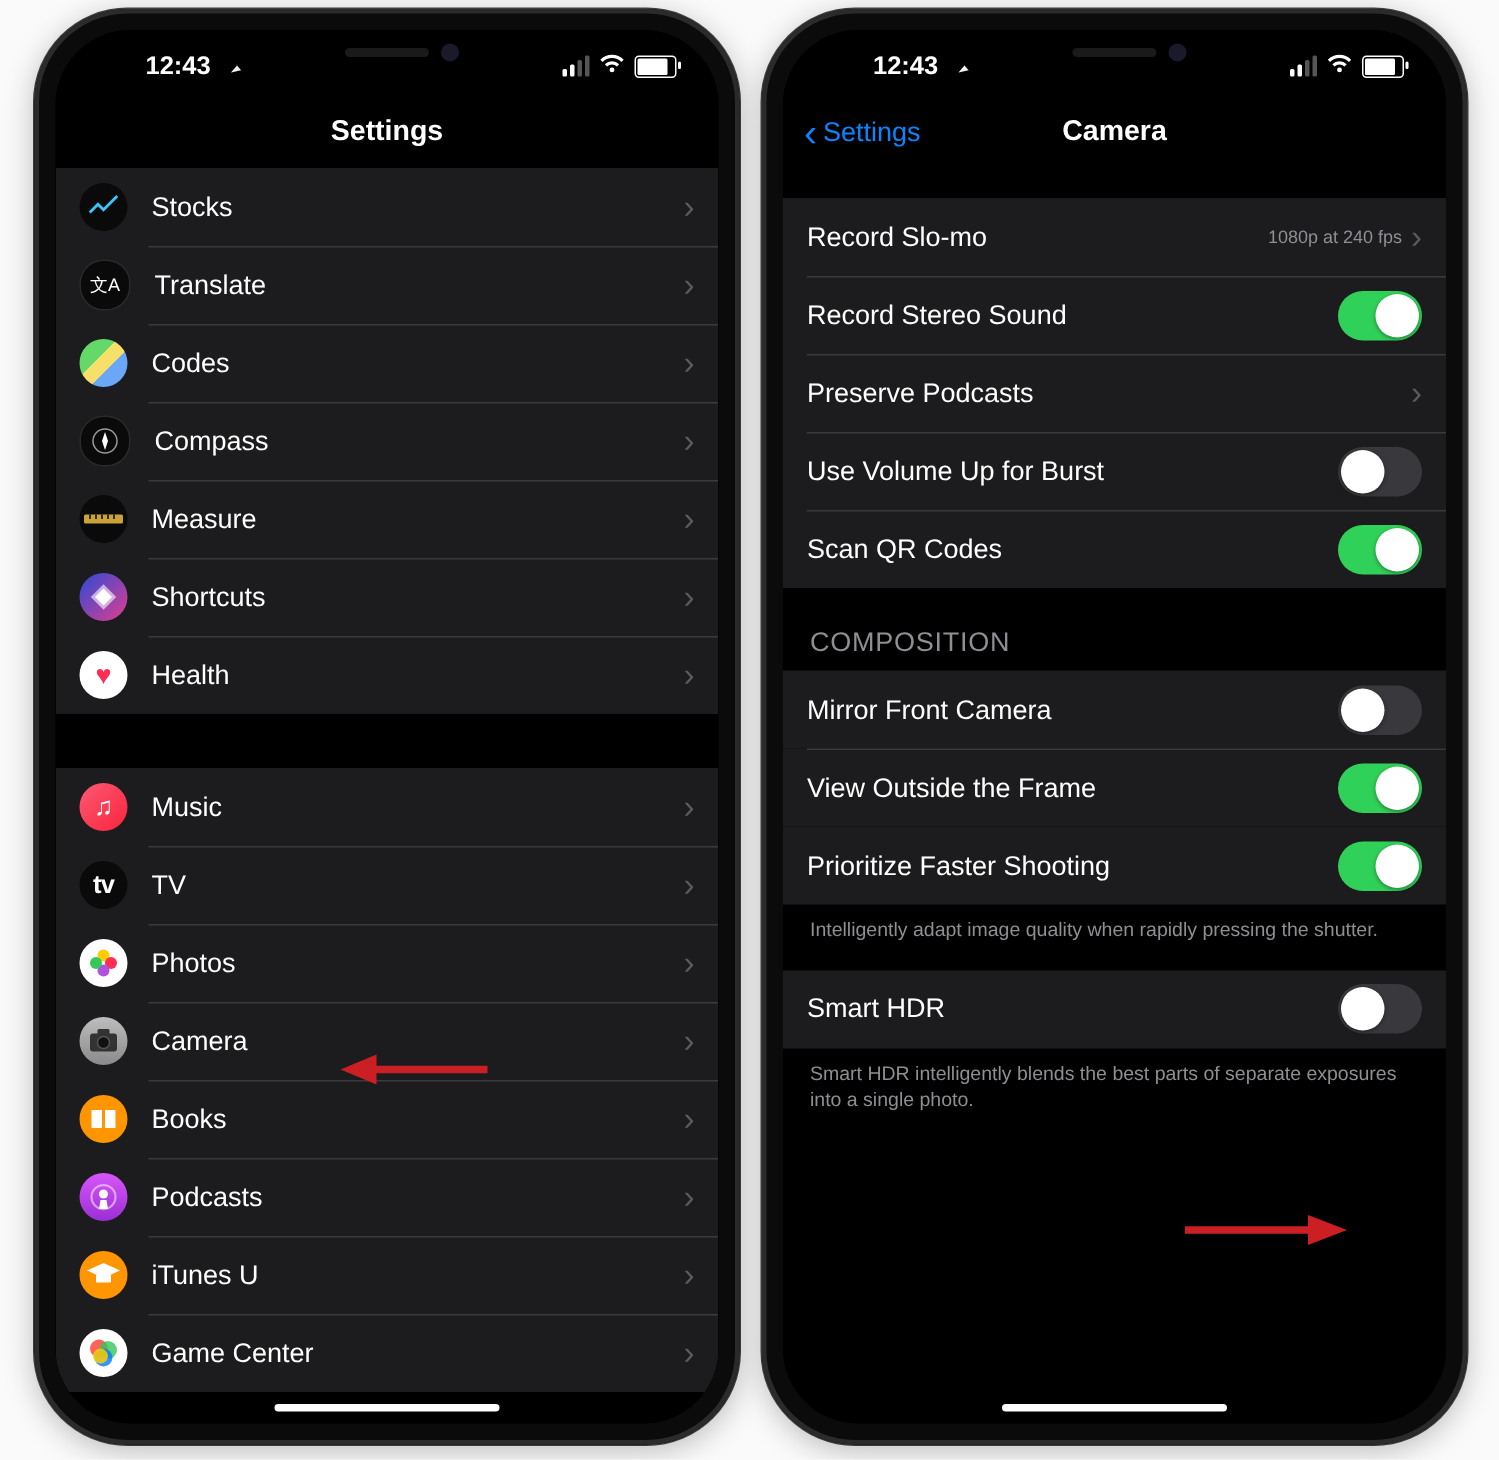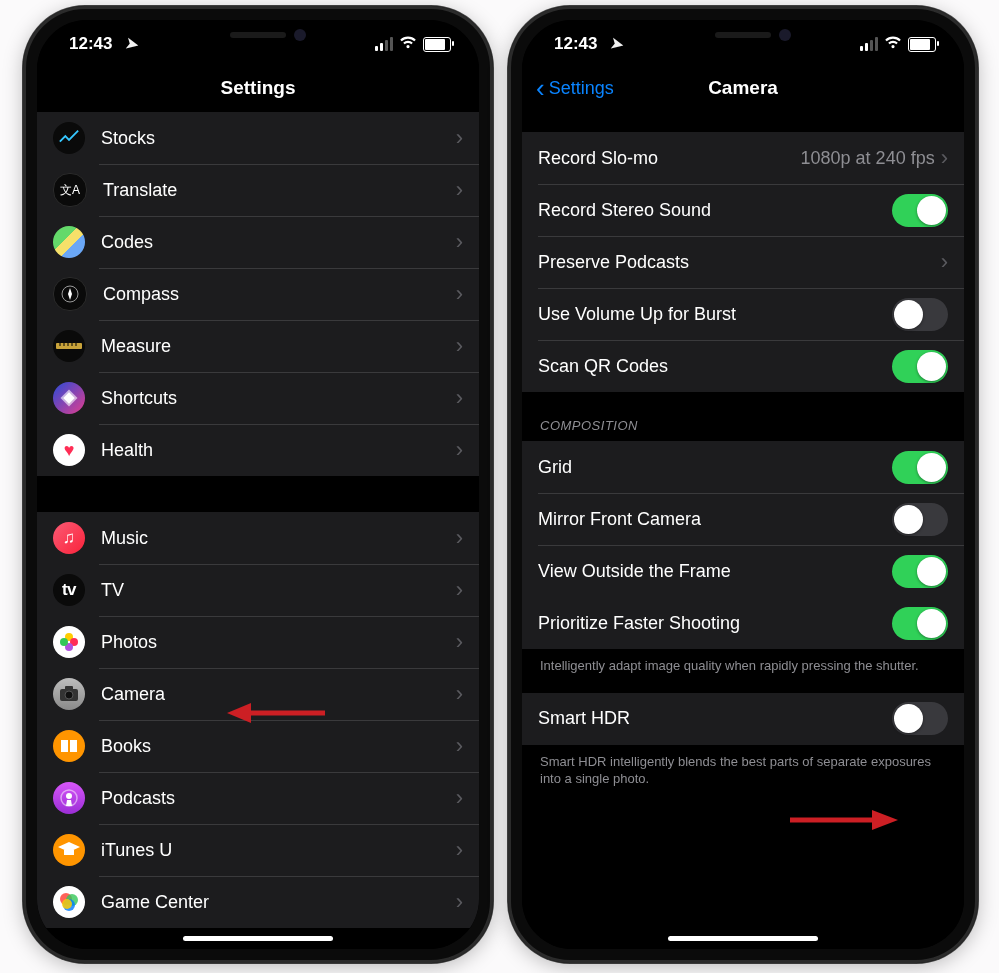--- a/index.html
+++ b/index.html
@@ -19,47 +19,47 @@
   html,body{margin:0;padding:0;background:var(--bg);font-family:-apple-system,BlinkMacSystemFont,"Helvetica Neue",Arial,sans-serif;}
   .stage{width:999px;height:973px;position:relative;}
   .phone{position:absolute;top:6px;width:470px;height:957px;border-radius:62px;background:#0b0b0b;box-shadow:0 0 0 3px #2b2b2b inset,0 4px 20px rgba(0,0,0,.25),0 0 0 1px #444;overflow:hidden;}
   .phone .bezel{position:absolute;inset:14px;border-radius:50px;background:#000;overflow:hidden;}
   .phone.left{left:23px;}
   .phone.right{left:508px;}
   .notch{position:absolute;top:0;left:50%;transform:translateX(-50%);width:208px;height:33px;background:#000;border-bottom-left-radius:22px;border-bottom-right-radius:22px;z-index:5;}
   .speaker{position:absolute;top:12px;left:50%;transform:translateX(-50%);width:56px;height:6px;background:#1a1a1a;border-radius:3px;}
   .cam{position:absolute;top:9px;right:56px;width:12px;height:12px;background:#1a1a2b;border-radius:50%;}
   .status{position:absolute;top:2px;left:0;right:0;height:44px;display:flex;align-items:center;justify-content:space-between;padding:0 28px 0 32px;color:#fff;font-size:17px;font-weight:600;z-index:4;}
-  .status .left{display:flex;align-items:center;gap:14px;}
+  .status .left{display:flex;align-items:center;gap:14px;margin-left:28px;}
   .status .right{display:flex;align-items:center;gap:6px;}
   .sigbars{display:flex;align-items:flex-end;gap:2px;}
   .sigbars span{width:3px;background:#fff;display:block;border-radius:1px;}
   .sigbars span:nth-child(1){height:5px;}
   .sigbars span:nth-child(2){height:8px;}
   .sigbars span:nth-child(3){height:11px;background:#555;}
   .sigbars span:nth-child(4){height:14px;background:#555;}
   .battery{width:26px;height:13px;border:1.5px solid #fff;border-radius:3px;position:relative;}
   .battery::after{content:"";position:absolute;right:-4px;top:3px;width:2.5px;height:5px;background:#fff;border-radius:1px;}
   .battery::before{content:"";position:absolute;left:1px;top:1px;bottom:1px;width:20px;background:#fff;border-radius:1px;}
   .screen{position:absolute;inset:0;background:#000;overflow:hidden;}
   .nav{position:absolute;top:44px;left:0;right:0;height:48px;display:flex;align-items:center;justify-content:center;}
   .nav .title{color:#fff;font-size:19px;font-weight:600;}
   .nav .back{position:absolute;left:14px;top:0;bottom:0;display:flex;align-items:center;color:var(--blue);font-size:18px;gap:4px;}
   .content{position:absolute;top:92px;left:0;right:0;bottom:0;overflow:hidden;}
   .group{margin-top:0;}
   .gap{height:36px;}
-  .header{color:var(--text-dim);font-size:13px;letter-spacing:0.5px;padding:26px 18px 8px;text-transform:uppercase;font-style:italic;}
+  .header{color:var(--text-dim);font-size:18px;letter-spacing:0.5px;padding:26px 18px 8px;text-transform:uppercase;}
   .footer{color:var(--text-dim);font-size:13px;line-height:1.35;padding:8px 18px 4px;}
   .row{display:flex;align-items:center;background:var(--row-bg);height:52px;padding:0 16px;position:relative;}
   .row + .row::before{content:"";position:absolute;top:0;right:0;height:1px;background:var(--row-sep);}
   .phone.left .row + .row::before{left:62px;}
   .phone.right .row + .row::before{left:16px;}
   .row .icon{width:32px;height:32px;border-radius:16px;margin-right:16px;display:flex;align-items:center;justify-content:center;font-size:17px;color:#fff;flex-shrink:0;}
   .row .label{color:#fff;font-size:18px;flex:1;}
-  .row .value{color:var(--text-dim);font-size:18px;margin-right:6px;}
+  .row .value{color:var(--text-dim);font-size:12px;margin-right:6px;}
   .chev{color:var(--chevron);font-size:22px;font-weight:300;line-height:1;}
   .toggle{width:56px;height:33px;border-radius:17px;position:relative;flex-shrink:0;}
   .toggle.on{background:var(--green);}
   .toggle.off{background:var(--off);}
   .knob{position:absolute;top:2px;width:29px;height:29px;background:#fff;border-radius:50%;box-shadow:0 1px 3px rgba(0,0,0,.4);}
   .toggle.on .knob{right:2px;}
   .toggle.off .knob{left:2px;}
   .homebar{position:absolute;bottom:8px;left:50%;transform:translateX(-50%);width:150px;height:5px;background:#fff;border-radius:3px;z-index:6;}
   
   .ic-stocks{background:#0a0a0a;} .ic-stocks svg{width:22px;height:22px;}
@@ -333,26 +333,20 @@
             <div class="label">Scan QR Codes</div>
             <div class="toggle on">
                   <div class="knob"></div>
                 </div>
           </div>
         </div>
 
         <div class="header">COMPOSITION</div>
         <div class="group">
           <div class="row">
-            <div class="label">Grid</div>
-            <div class="toggle on">
-                  <div class="knob"></div>
-                </div>
-          </div>
-          <div class="row">
             <div class="label">Mirror Front Camera</div>
             <div class="toggle off">
                   <div class="knob"></div>
                 </div>
           </div>
           <div class="row">
             <div class="label">View Outside the Frame</div>
             <div class="toggle on">
                   <div class="knob"></div>
                 </div>

